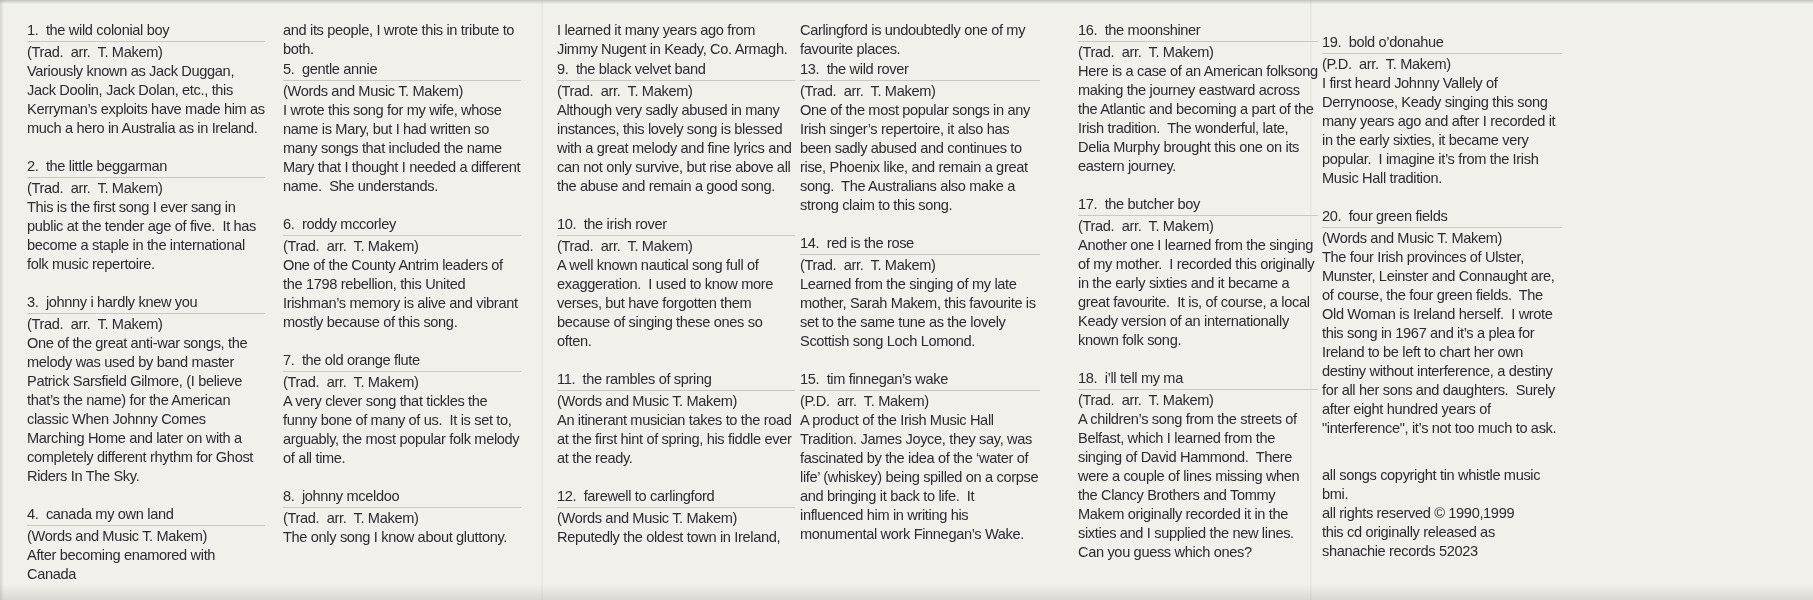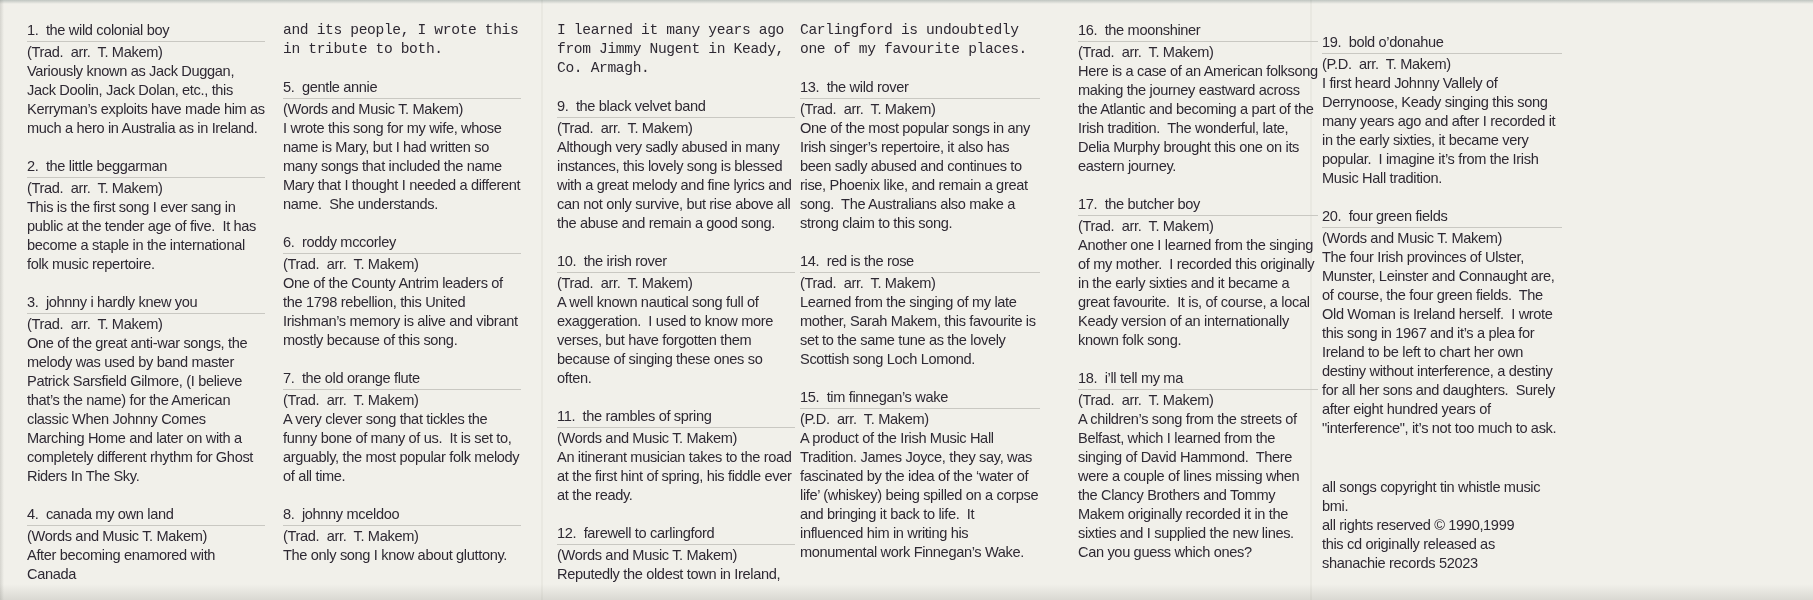--- a/index.html
+++ b/index.html
@@ -19,22 +19,22 @@
     letter-spacing:-0.35px;
     white-space:pre-wrap;
   }
   .track{margin-bottom:19px;}
   .title{
     border-bottom:1px solid #c9c8c2;
     padding-bottom:1px;
   }
   .credit{padding-top:1px;}
   .note{}
-  .cont{margin-bottom:19px;font-family:Liberation Mono, monospace;}
-  .copyright{margin-top:40px;}
+  .cont{margin-bottom:1px;}
+  .copyright{margin-top:28px;}
   .edge-top{
     position:absolute;top:0;left:0;right:0;height:4px;
     background:linear-gradient(to bottom, rgba(150,162,158,0.55), rgba(150,162,158,0));
     pointer-events:none;
   }
   .edge-bottom{
     position:absolute;bottom:0;left:0;right:0;height:16px;
     background:linear-gradient(to top, rgba(110,110,104,0.18), rgba(110,110,104,0));
     pointer-events:none;
   }

